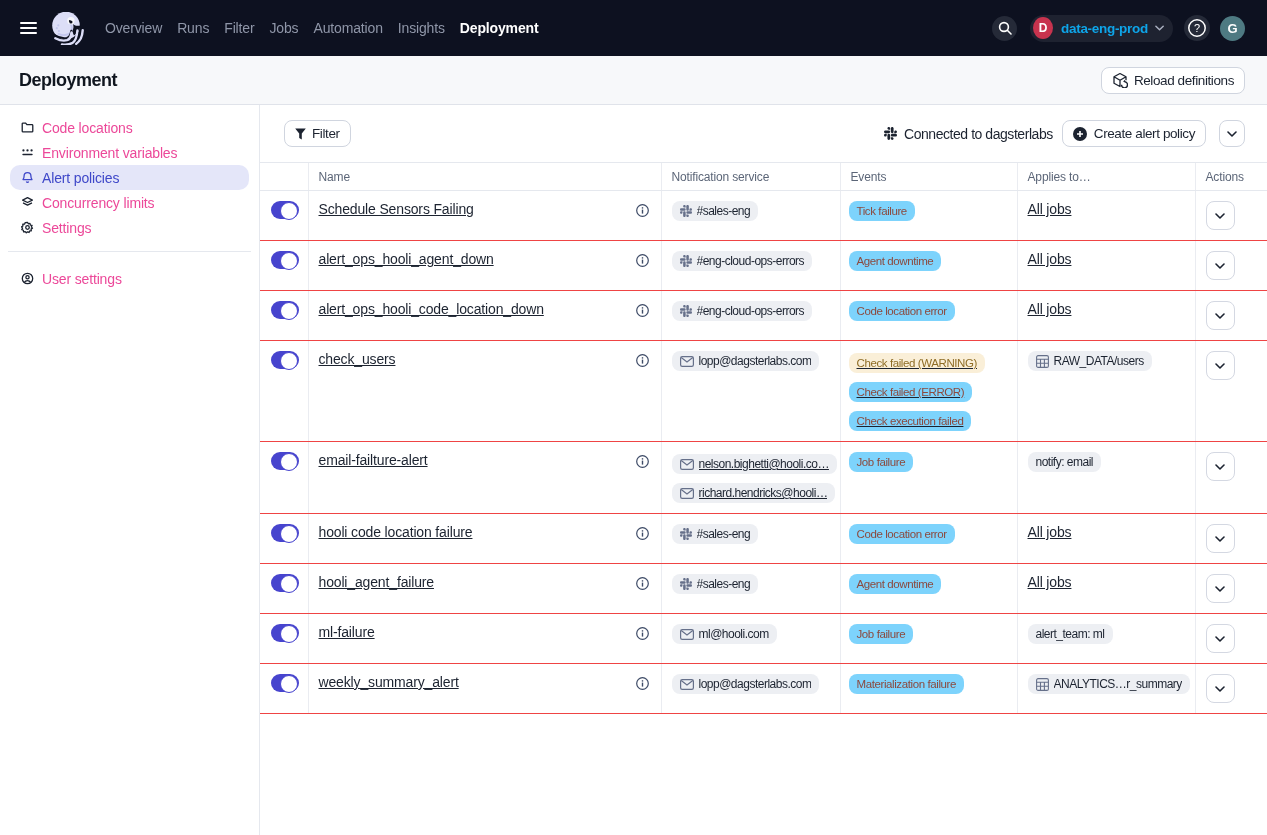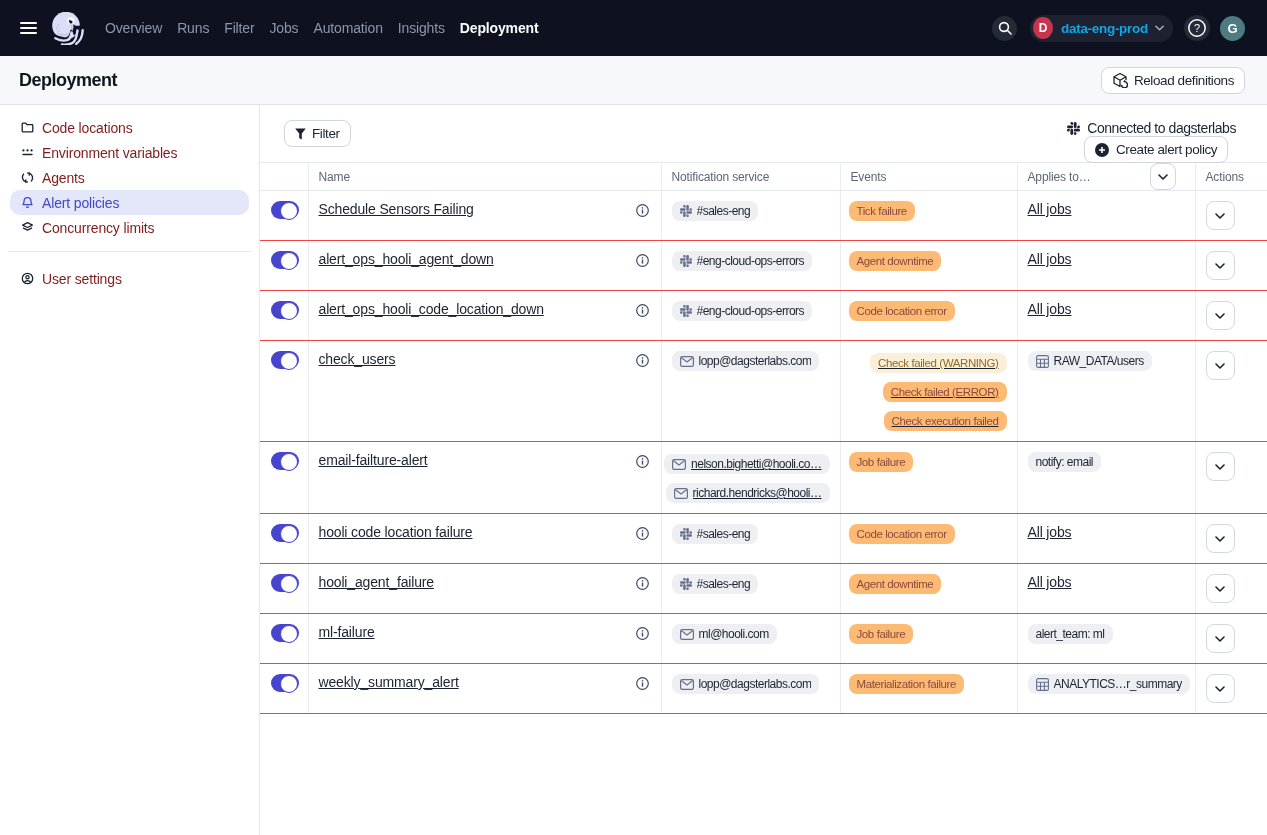--- a/index.html
+++ b/index.html
@@ -26,53 +26,53 @@
 
 
 .pagehead { height:49px; background:#f7f8fa; border-bottom:1px solid #e0e3ea; display:flex; align-items:center; padding:0 22px 0 19px; }
 .pagehead h1 { font-size:18px; font-weight:bold; color:#10161f; letter-spacing:-0.5px; }
 .btn { display:inline-flex; align-items:center; background:#fff; border:1px solid #d0d5df; border-radius:8px; height:27px; font-size:13.5px; color:#1c2330; padding:0 10px; gap:6px; letter-spacing:-0.4px; }
 .reload { margin-left:auto; }
 
 
 .layout { display:flex; height:730px; }
 .sidebar { width:260px; border-right:1px solid #e5e8ee; padding-top:10px; flex-shrink:0; }
-.side-item { height:25px; margin:0 10px; padding:0 11px; border-radius:10px; display:flex; align-items:center; font-size:14px; color:#7f1d1d; }
+.side-item { height:25px; margin:0 10px; padding:0 11px; border-radius:10px; display:flex; align-items:center; font-size:14px; color:#ec4899; }
 .side-item svg { width:13px; height:13px; margin-right:8px; flex-shrink:0; }
 .side-item.sel { background:#e4e6f9; color:#3f48c9; }
 .side-divider { border-top:1px solid #e5e8ee; margin:11px 8px 14px; }
 .side-item .ext { margin-left:auto; margin-right:-2px; width:12px; height:12px; }
 .main { flex:1; }
 
 
 .toolbar { height:57px; display:flex; align-items:center; padding:0 24px 0 24px; position:relative; }
 .filterbtn { position:absolute; left:24px; top:15px; }
-.tb2-right { position:absolute; right:22px; top:15px; display:flex; align-items:center;flex-direction:column; }
+.tb2-right { position:absolute; right:22px; top:15px; display:flex; align-items:center; }
 .connected { display:flex; align-items:center; font-size:14px; color:#1c2330; gap:7px; margin-right:9px; letter-spacing:-0.45px; }
 .chevbtn { width:26px; height:27px; padding:0; justify-content:center; margin-left:13px; }
 
 
 table { border-collapse:collapse; table-layout:fixed; width:1007px; }
 col.c-tog{width:48px;} col.c-name{width:353px;} col.c-not{width:179px;} col.c-ev{width:177px;} col.c-app{width:178px;} col.c-act{width:72px;}
 th { height:28px; font-size:12px; font-weight:normal; color:#5c6678; text-align:left; padding:0 10px; border-top:1px solid #e5e8ee; border-bottom:1px solid #e5e8ee; }
 td { vertical-align:top; padding:10px 10px; border-bottom:1px solid #ef4444; font-size:14px;text-decoration:underline; }
 td:nth-child(4) { padding-left:8px; }
 th + th, td + td { border-left:1px solid #eaecf1;margin-top:6px; }
 td.tog { padding:10px 0 0 11px; }
 tr.r50 td { height:49px; } tr.r100 td { height:100px; } tr.r71 td { height:72px; }
 .namecell { position:relative; padding-right:36px; }
 .info { position:absolute; right:12px; top:13px; }
 .toggle { width:28px; height:18px; background:#4744ce; border-radius:9px; position:relative; }
 .toggle::after { content:""; position:absolute; width:16px; height:16px; border-radius:50%; background:#fff; border:1px solid #4744ce; right:1px; top:1px; }
 .tag { display:inline-flex; align-items:center; height:20px; background:#edeff3; border-radius:8px; padding:0 8px; font-size:12px; color:#1c2330; gap:5px; letter-spacing:-0.5px; white-space:nowrap; }
 .tag svg { flex-shrink:0; }
 .ev { display:inline-flex; align-items:center; height:20px; border-radius:8px; padding:0 8px; font-size:11.5px; letter-spacing:-0.4px; white-space:nowrap; }
-.ev.red { background:#fdba74; color:#8b4a3f; }
+.ev.red { background:#7dd3fc; color:#8b4a3f; }
 .ev.amber { background:#faefd8; color:#8f6d26; }
-.stack { display:flex; flex-direction:column; gap:9px; align-items:flex-end; margin-top:2px; }
+.stack { display:flex; flex-direction:column; gap:9px; align-items:flex-start; margin-top:2px; }
 .actbtn { width:29px; height:29px; border:1px solid #d4d8e2; border-radius:8px; background:#fff; display:flex; align-items:center; justify-content:center; }
 </style>
 </head>
 <body>
 <div class="topbar">
   <div class="burger">
       <span></span>
       <span></span>
       <span></span>
     </div>
@@ -139,35 +139,33 @@
   <aside class="sidebar">
     <div class="side-item"><svg viewBox="0 0 16 16" fill="none" stroke="#1c2330" stroke-width="1.6">
           <path d="M1.5 3.5 a1 1 0 0 1 1-1 h3.2 l1.6 2 h6.2 a1 1 0 0 1 1 1 v7 a1 1 0 0 1 -1 1 h-11 a1 1 0 0 1 -1-1 Z"></path>
         </svg>Code locations</div>
     <div class="side-item"><svg viewBox="0 0 16 16" fill="#1c2330">
           <circle cx="3" cy="5.5" r="1.4"></circle>
           <circle cx="8" cy="5.5" r="1.4"></circle>
           <circle cx="13" cy="5.5" r="1.4"></circle>
           <rect x="1.6" y="9.5" width="12.8" height="2" rx="1"></rect>
         </svg>Environment variables</div>
-    <div class="side-item"><svg viewBox="0 0 16 16" fill="none" stroke="#1c2330" stroke-width="1.7" stroke-linecap="round">
-          <path d="M5.5 13.2 a6 6 0 0 1 -2.4-9.4"></path>
-          <path d="M10.5 2.8 a6 6 0 0 1 2.4 9.4"></path>
-          <path d="M5.5 13.2 l2.2 0.4 M5.5 13.2 l0.5-2.2"></path>
-          <path d="M10.5 2.8 l-2.2-0.4 M10.5 2.8 l-0.5 2.2"></path>
-        </svg>Agents</div>
     <div class="side-item sel"><svg viewBox="0 0 16 16" fill="none" stroke="#3f48c9" stroke-width="1.6">
           <path d="M8 2 a4.2 4.2 0 0 1 4.2 4.2 c0 3 1.3 4.3 1.3 4.3 H2.5 c0 0 1.3-1.3 1.3-4.3 A4.2 4.2 0 0 1 8 2 Z" stroke-linejoin="round"></path>
           <path d="M6.6 13 a1.5 1.5 0 0 0 2.8 0"></path>
         </svg>Alert policies</div>
     <div class="side-item"><svg viewBox="0 0 16 16" fill="none" stroke="#1c2330" stroke-width="1.6" stroke-linejoin="round">
           <path d="M8 2 L14 5 L8 8 L2 5 Z"></path>
           <path d="M2.5 8.5 L8 11.3 L13.5 8.5"></path>
           <path d="M2.5 11.5 L8 14.3 L13.5 11.5" opacity="0"></path>
         </svg>Concurrency limits</div>
+    <div class="side-item"><svg viewBox="0 0 16 16" fill="none" stroke="#1c2330" stroke-width="1.6">
+          <circle cx="8" cy="8" r="2.2"></circle>
+          <path d="M8 1.6 l1 1.8 2-0.4 0.6 2 2 0.5 -0.9 1.8 1.4 1.5 -1.7 1.2 0.3 2 -2 0.2 -0.8 1.9 -1.9-0.8 -1.5 1.3 -1.3-1.6 -2 0.4 -0.3-2 -1.9-0.8 0.9-1.8 -1.2-1.6 1.7-1.1 -0.2-2.1 2.1-0.1 0.9-1.9 Z" stroke-linejoin="round"></path>
+        </svg>Settings</div>
     <div class="side-divider"></div>
     <div class="side-item"><svg viewBox="0 0 16 16" fill="none" stroke="#1c2330" stroke-width="1.6">
           <circle cx="8" cy="8" r="6.4"></circle>
           <circle cx="8" cy="6.4" r="2"></circle>
           <path d="M4.2 12.8 a4.3 4.3 0 0 1 7.6 0"></path>
         </svg>User settings</div>
   </aside>
 
   <main class="main">
     <div class="toolbar">

